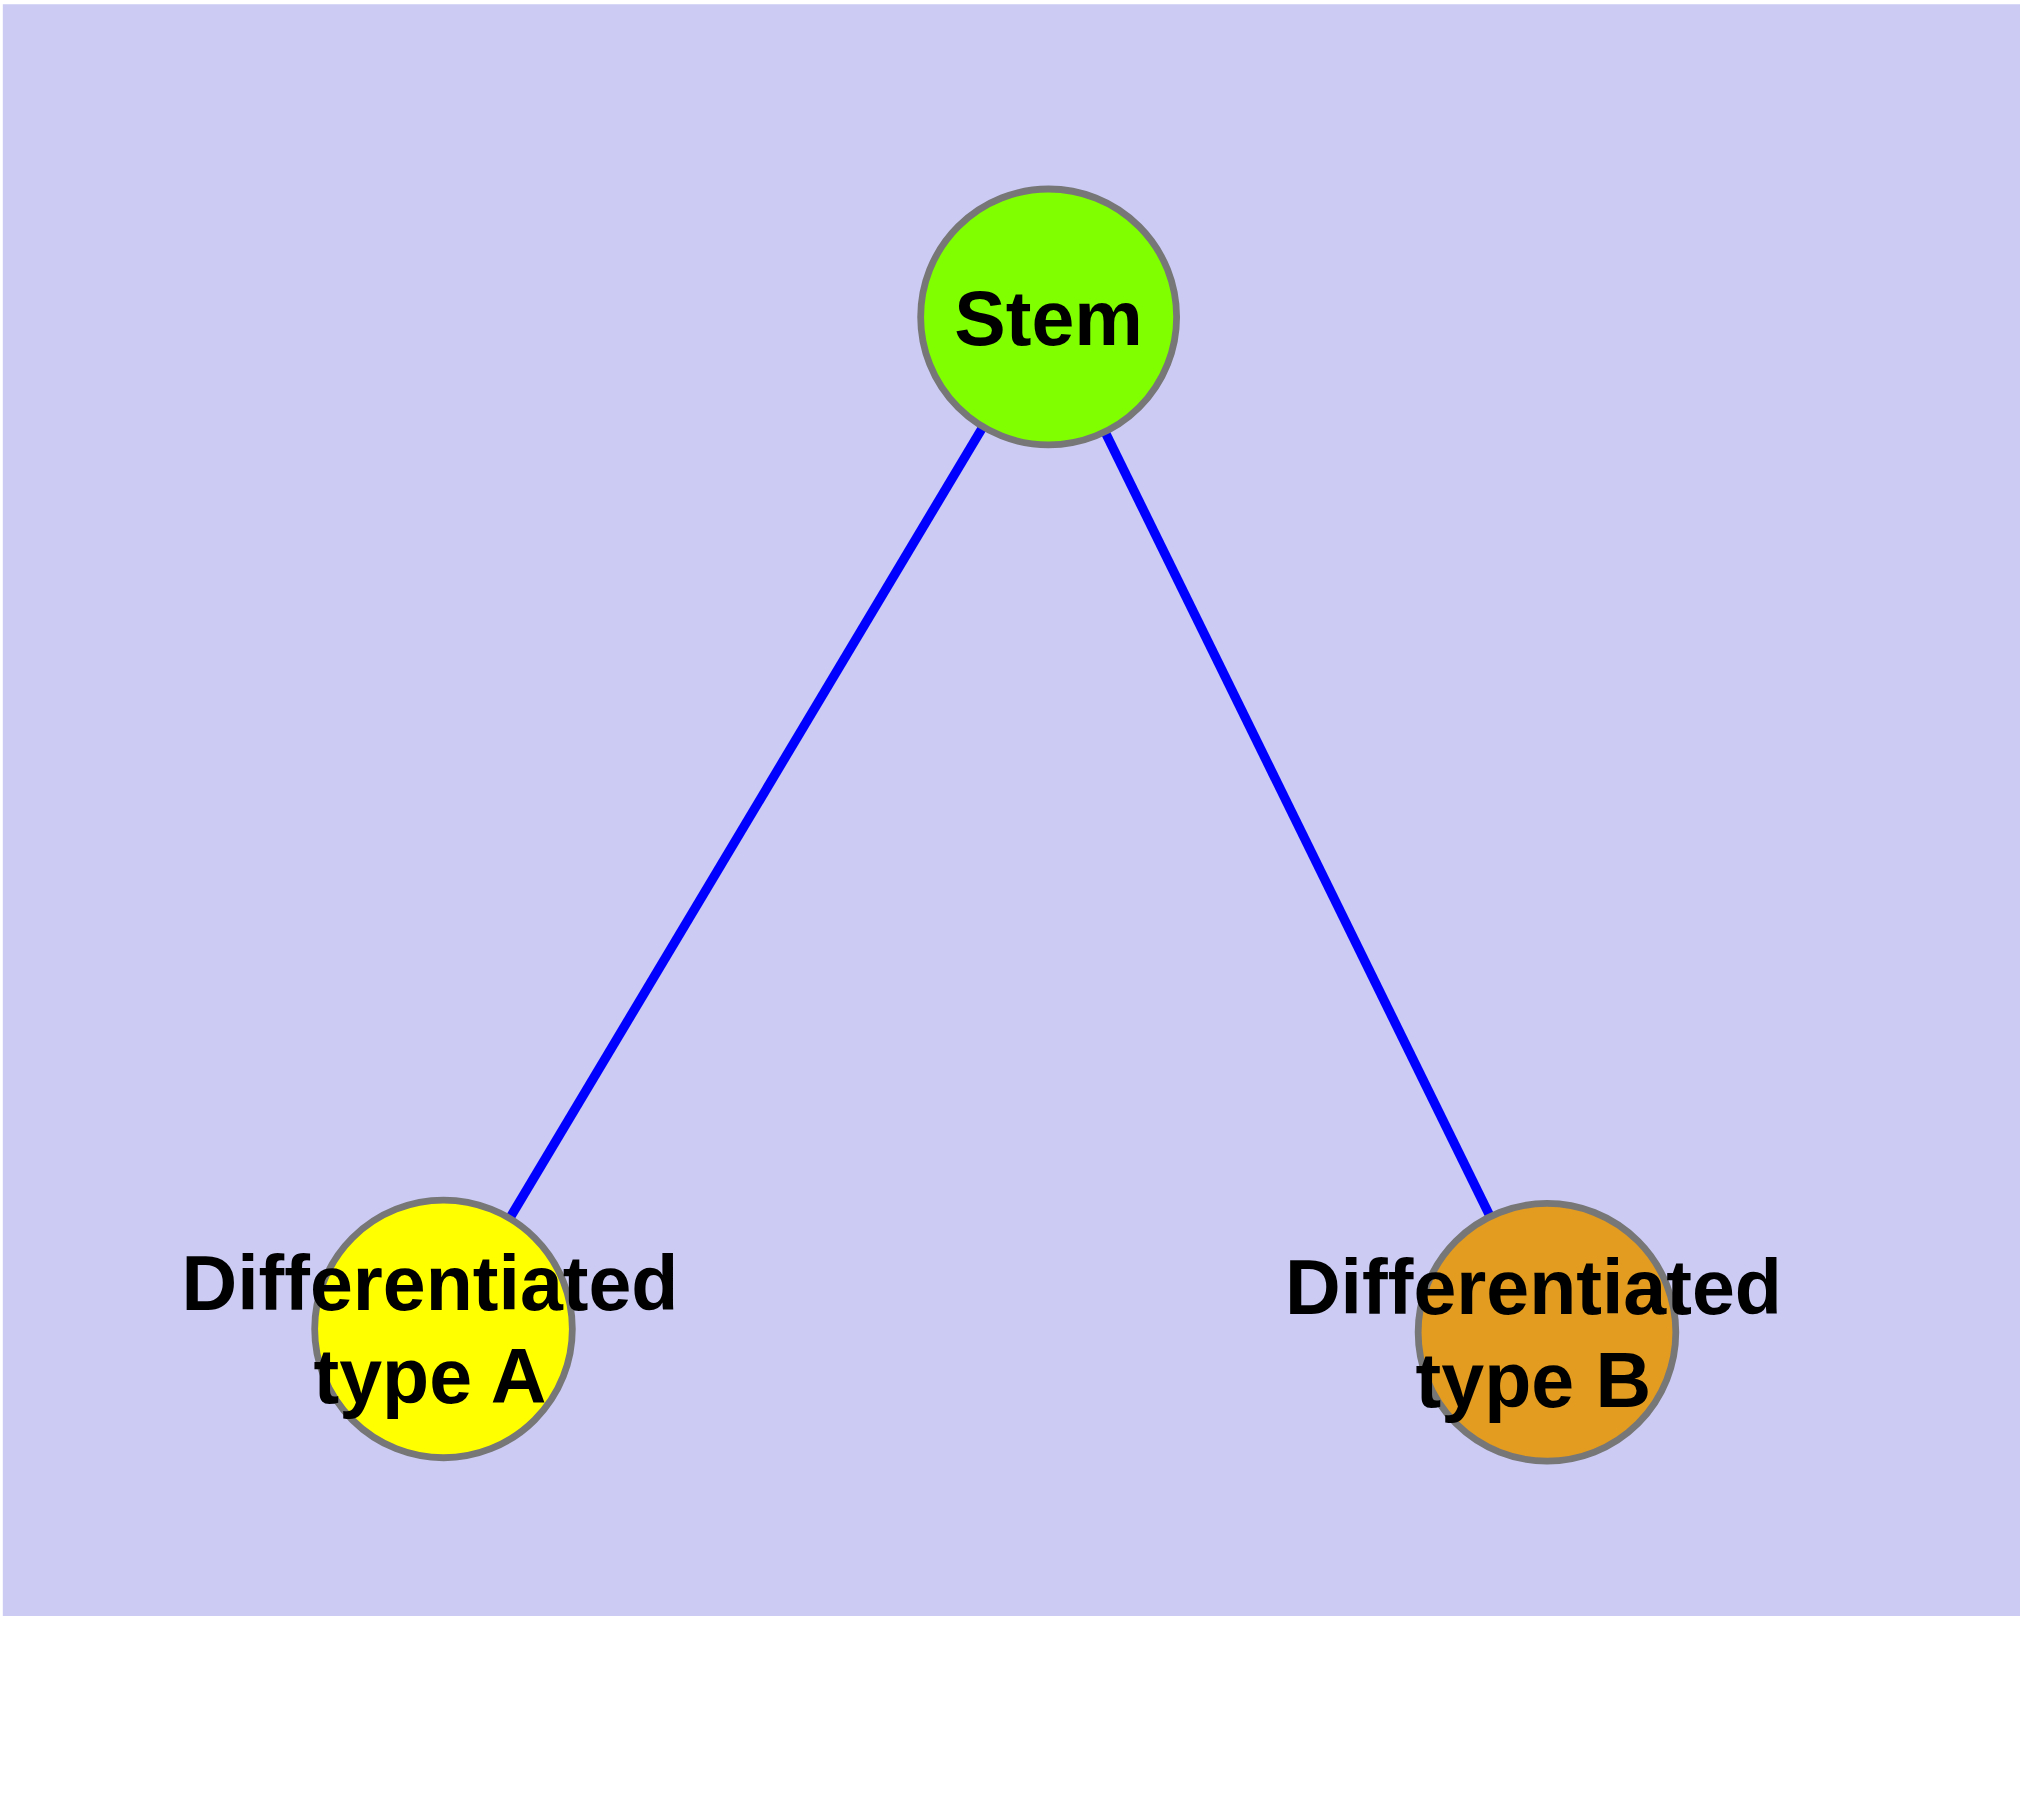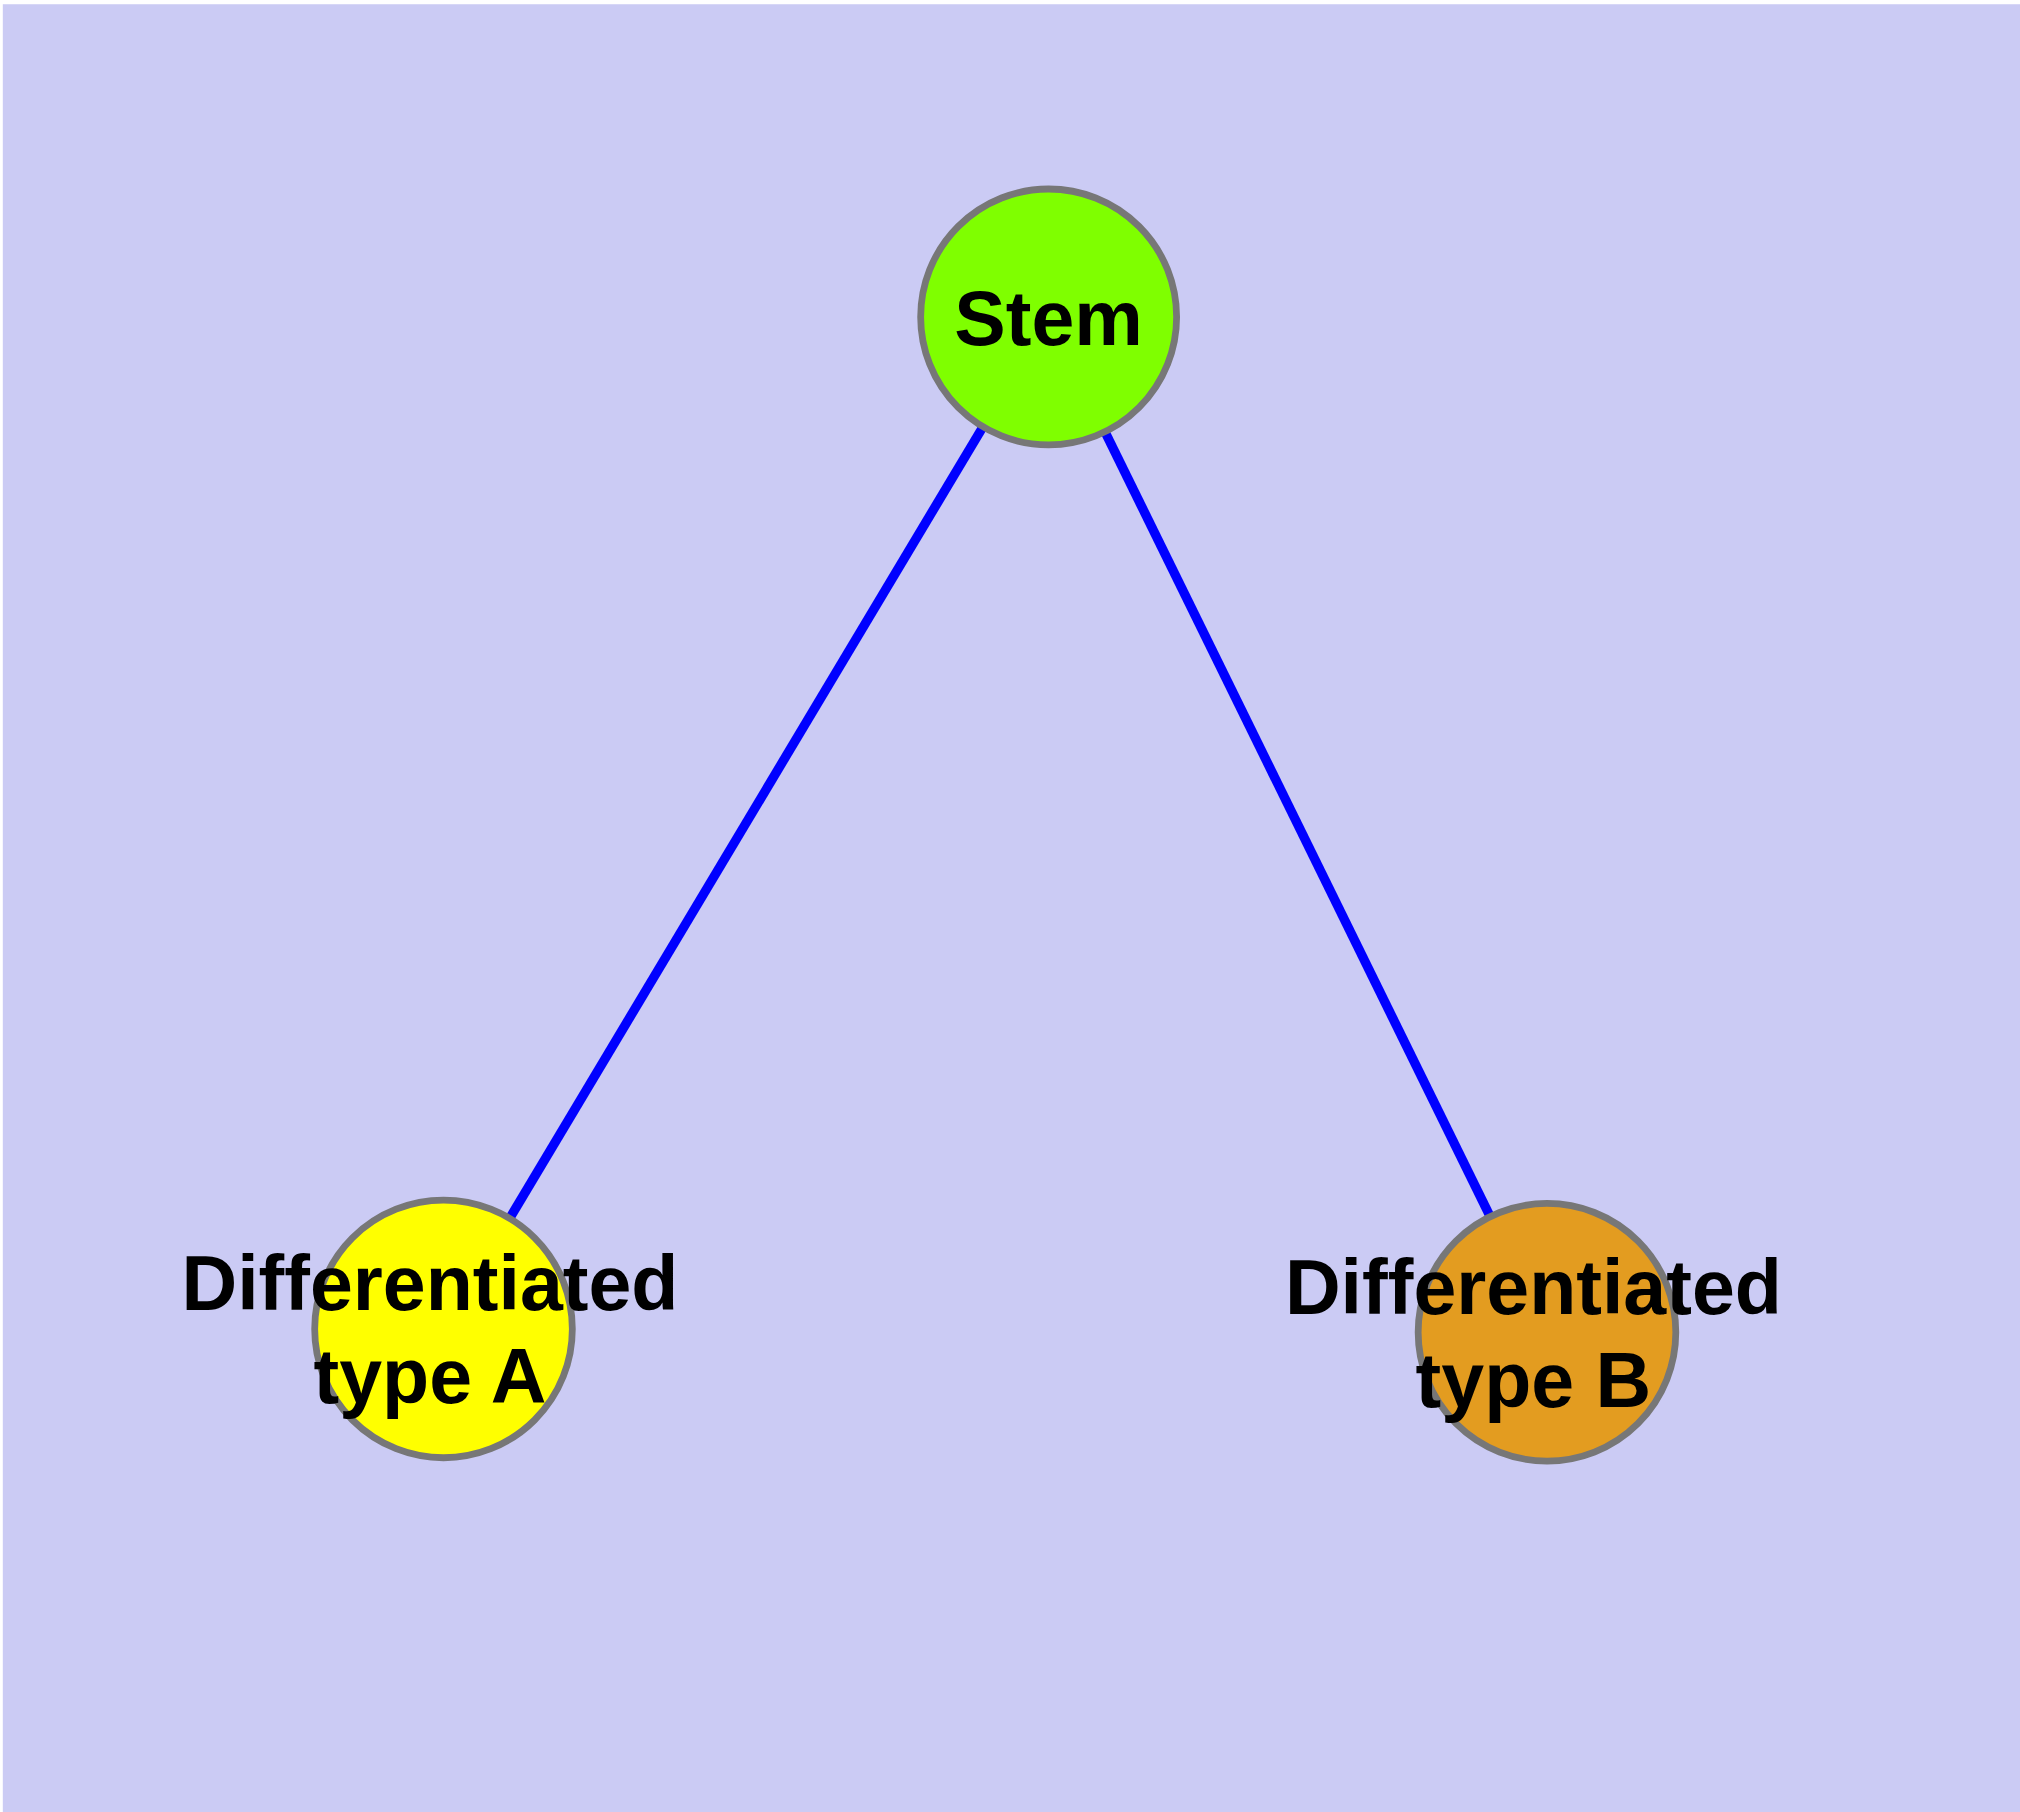--- a/index.html
+++ b/index.html
@@ -3,21 +3,21 @@
 <meta charset="utf-8">
 <style>
   html, body {
     margin: 0;
     padding: 0;
     background: #ffffff;
   }
   .stage {
     position: relative;
     width: 2021px;
-    height: 1812px;
+    height: 1616px;
     background: #ffffff;
     overflow: hidden;
   }
   svg {
     display: block;
   }
   .node-label {
     font-family: "Liberation Sans", sans-serif;
     font-weight: bold;
     font-size: 91px;

